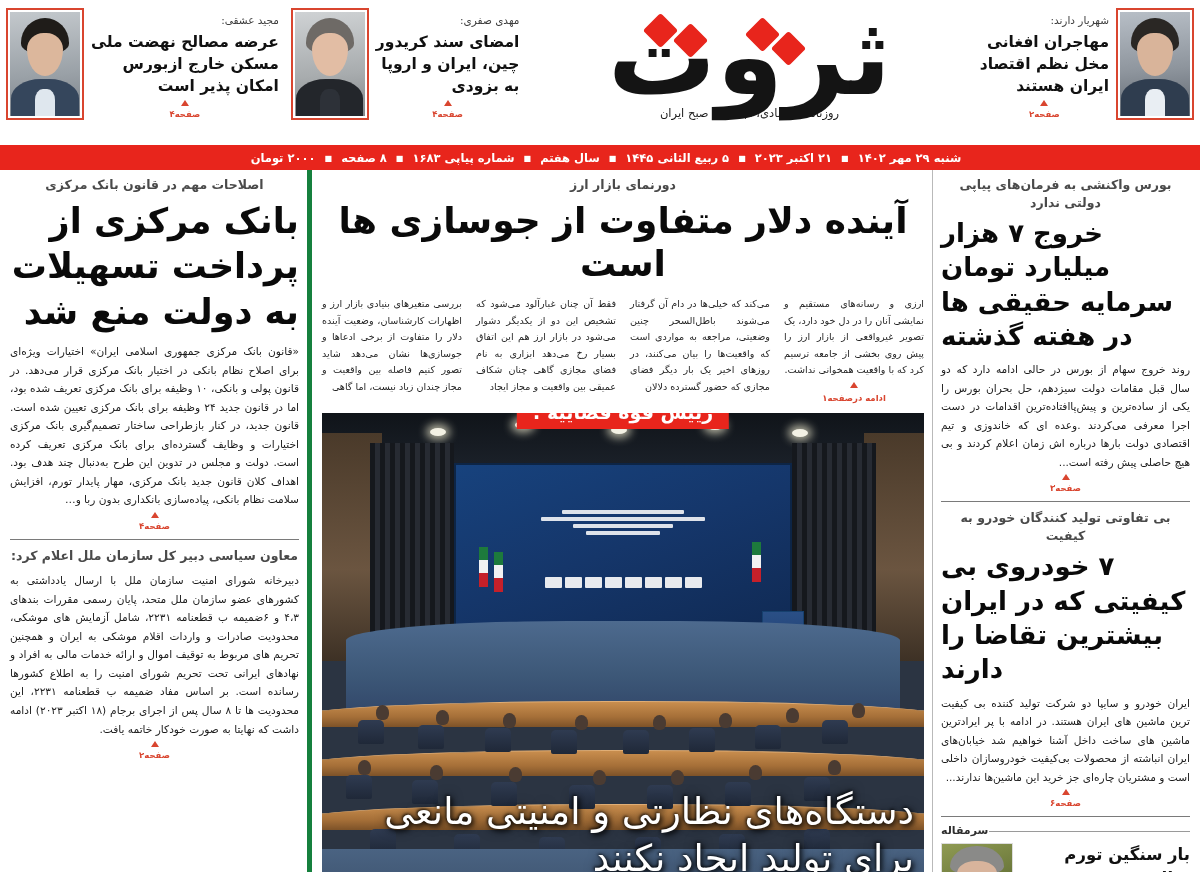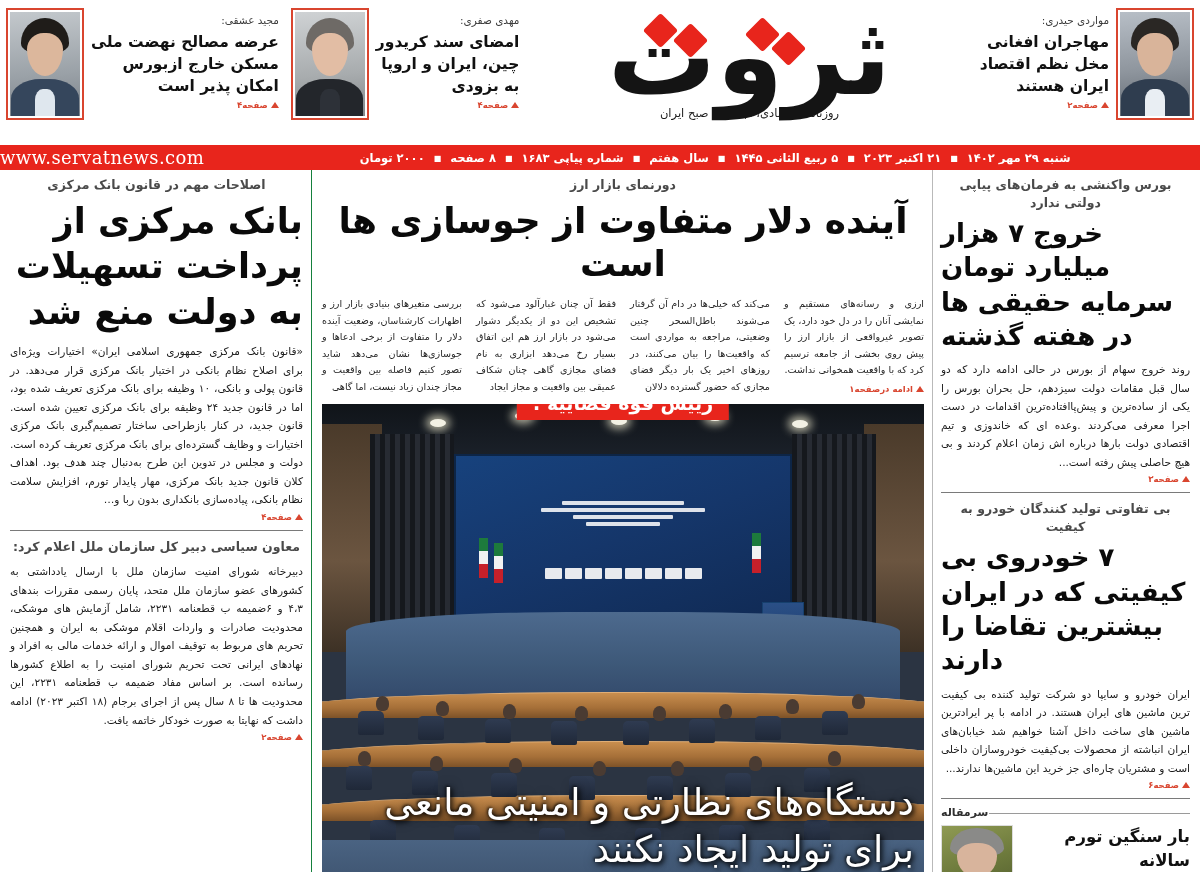--- a/index.html
+++ b/index.html
@@ -66,21 +66,21 @@
   .promo-kicker {
     font-size: 10.5px; color: #3b3b3b; font-weight: 400;
     margin-bottom: 5px; letter-spacing: .2px;
   }
   .promo-title {
     font-size: 15.5px; font-weight: 700; color: #111;
     line-height: 1.42; white-space: pre-line;
   }
   .pageref {
     margin-top: 3px; font-size: 8.5px; color: #d9452f; font-weight: 700;
-    display: flex; align-items: center; gap: 3px; justify-content: flex-start;
+    display: flex; align-items: center; gap: 3px; justify-content: flex-start; flex-direction: column;
   }
   .pageref .tri {
     width: 0; height: 0;
     border-left: 4px solid transparent; border-right: 4px solid transparent;
     border-bottom: 6px solid #d9452f; display: inline-block;
   }
 
   
   .logo-wrap {
     flex: 1 1 auto;
@@ -135,21 +135,21 @@
   .col-right {
     width: 268px; flex: 0 0 268px;
     padding: 6px 10px 0 8px;
     border-left: 1px solid #b9b9b9;
     direction: rtl; text-align: right;
   }
   .col-main { flex: 1 1 auto; padding: 6px 8px 0 10px; direction: rtl; }
   .col-left {
     width: 312px; flex: 0 0 312px;
     padding: 6px 8px 0 10px;
-    border-right: 1px solid #15803d;
+    border-right: 5px solid #15803d;
     direction: rtl; text-align: right;
   }
 
   .kicker {
     font-size: 12.5px; color: #4a4a4a; font-weight: 600;
     text-align: center; margin-bottom: 5px; line-height: 1.4;
   }
   .hl-xl {
     font-size: 36px; font-weight: 800; color: #0a0a0a;
     line-height: 1.22; text-align: center; letter-spacing: -.5px;
@@ -308,21 +308,21 @@
         <div class="inner">
           <div class="face" style="inset:0">
             <span class="hair"></span>
               <span class="skin"></span>
             <span class="body"></span>
               <span class="shirt"></span>
           </div>
         </div>
       </div>
       <div class="promo-text">
-        <div class="promo-kicker">مواردی حیدری:</div>
+        <div class="promo-kicker">شهریار دارند:</div>
         <div class="promo-title">مهاجران افغانی
 مخل نظم اقتصاد
 ایران هستند</div>
         <div class="pageref">
           <span class="tri"></span>
           <span>صفحه۲</span>
         </div>
       </div>
     </div>
 
@@ -393,21 +393,20 @@
       <span>۵ ربیع الثانی ۱۴۴۵</span>
       <span class="sep">■</span>
       <span>سال هفتم</span>
       <span class="sep">■</span>
       <span>شماره پیاپی ۱۶۸۳</span>
       <span class="sep">■</span>
       <span>۸ صفحه</span>
       <span class="sep">■</span>
       <span>۲۰۰۰ تومان</span>
     </div>
-    <div class="site">www.servatnews.com</div>
   </div>
 
   <div class="content">
 
     <div class="col-right">
 
       <div>
         <div class="kicker">بورس واکنشی به فرمان‌های پیاپی دولتی ندارد</div>
         <div class="hl-md">خروج ۷ هزار میلیارد تومان سرمایه حقیقی ها در هفته گذشته</div>
         <div class="body-txt">روند خروج سهام از بورس در حالی ادامه دارد که دو سال قبل مقامات دولت سیزدهم، حل بحران بورس را یکی از ساده‌ترین و پیش‌پاافتاده‌ترین اقدامات در دست اجرا معرفی می‌کردند .وعده ای که خاندوزی و تیم اقتصادی دولت بارها درباره اش زمان اعلام کردند و بی هیچ حاصلی پیش رفته است...</div>

